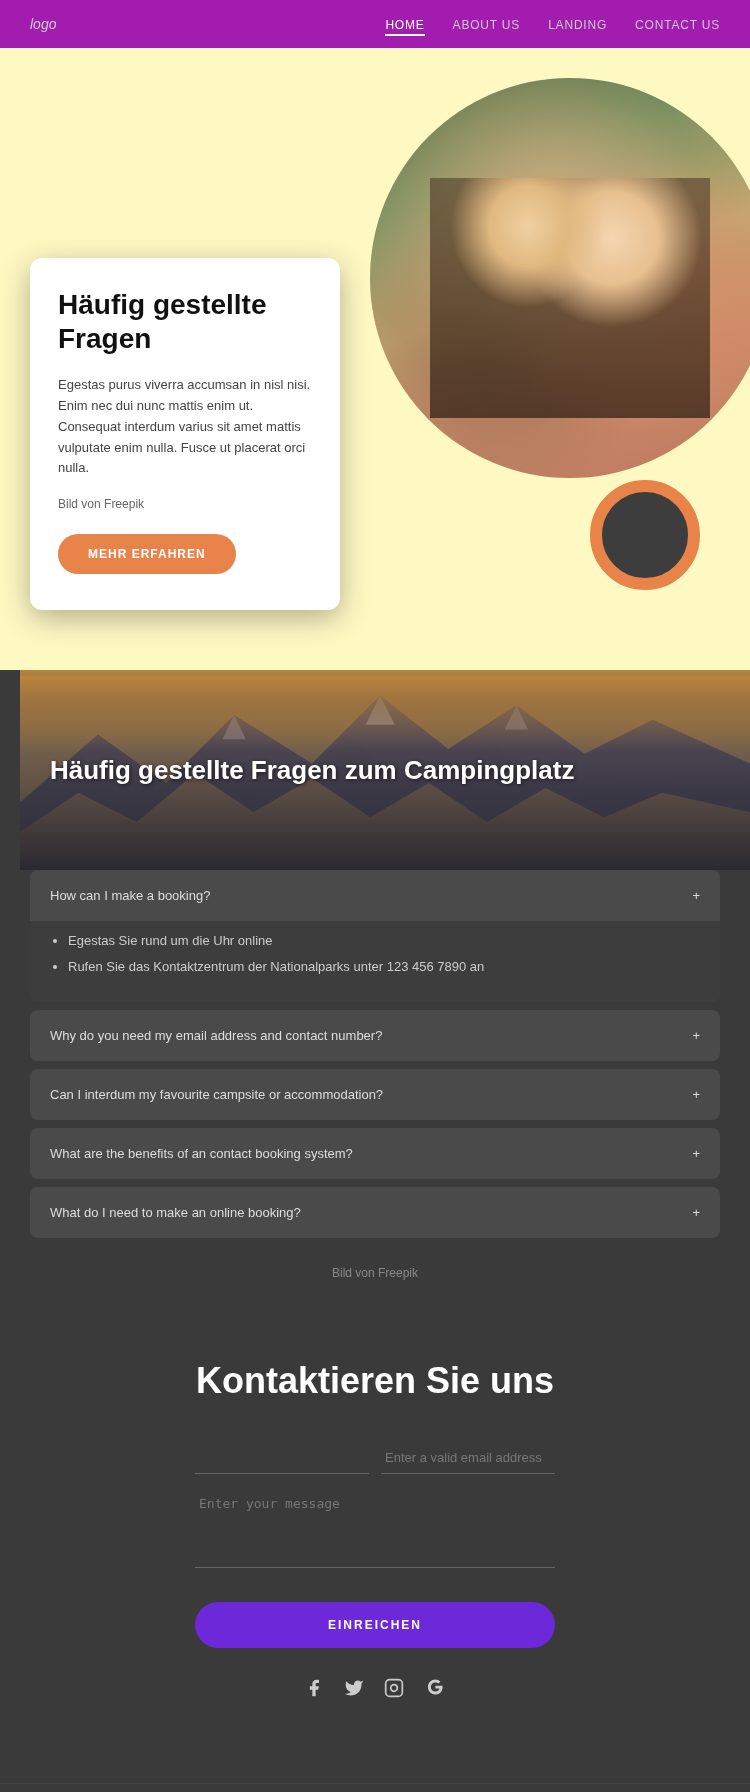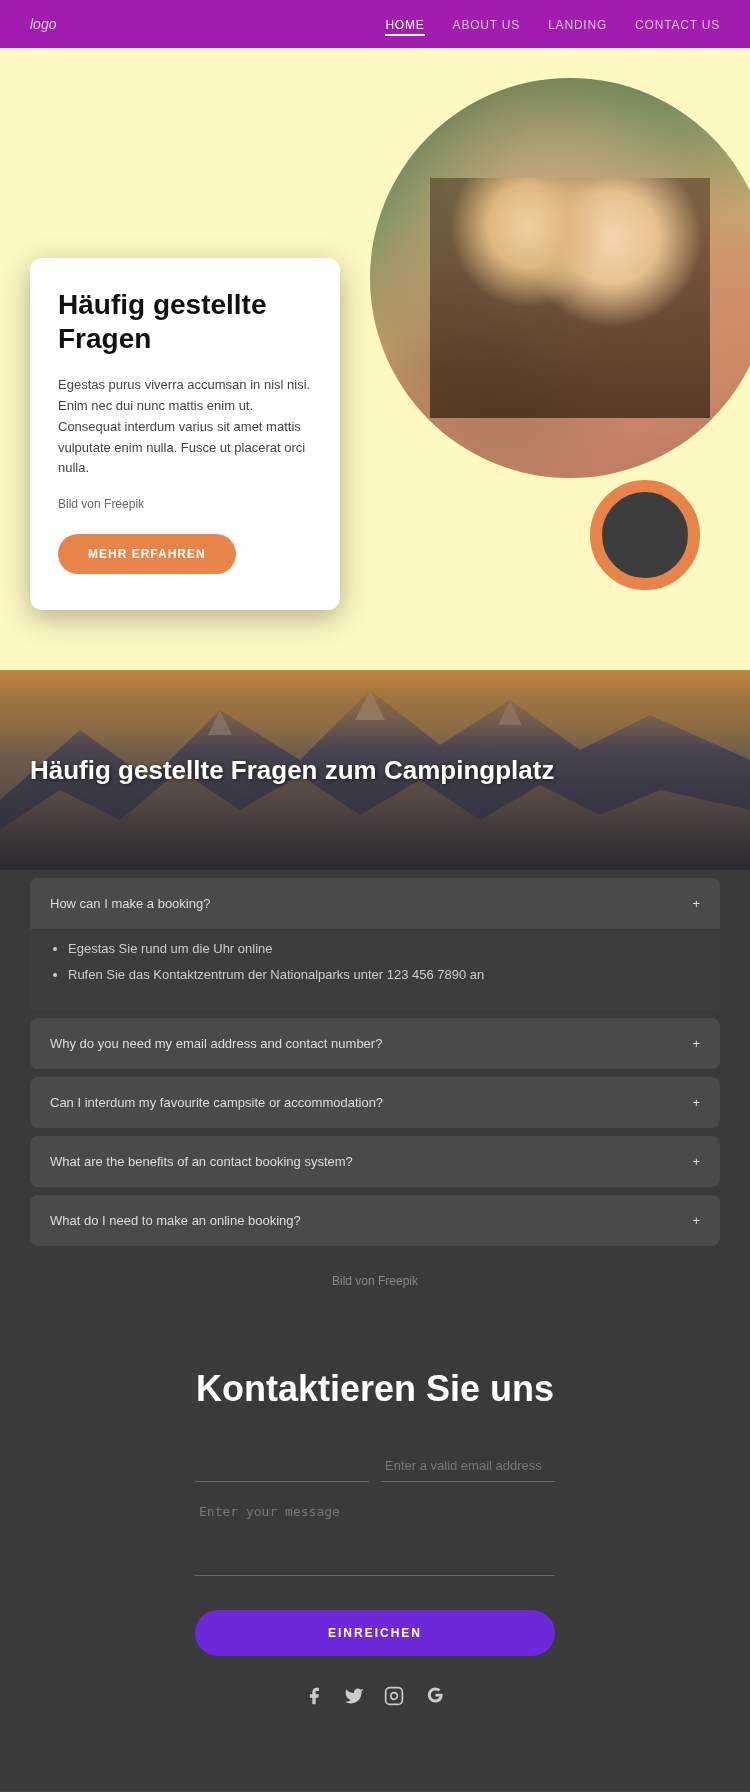--- a/index.html
+++ b/index.html
@@ -151,20 +151,21 @@
     
     .mountain-banner {
       position: relative;
       height: 200px;
       background: 
         linear-gradient(to bottom, #8a7a50 0%, #6a6050 20%, #4a5060 40%, #3a4050 60%, #2a3040 80%, #1a2030 100%);
       overflow: hidden;
       display: flex;
       align-items: center;
       padding: 16px 30px;
+      margin-left: 20px;
     }
     .mountain-banner::before {
       content: '';
       position: absolute;
       bottom: 0; left: 0; right: 0;
       height: 140px;
       background: 
         polygon(0 100%, 10% 40%, 20% 70%, 30% 20%, 40% 60%, 50% 10%, 60% 50%, 70% 15%, 80% 55%, 90% 30%, 100% 60%, 100% 100%);
       clip-path: polygon(0 100%, 8% 35%, 15% 65%, 25% 15%, 35% 55%, 45% 5%, 55% 45%, 65% 10%, 75% 50%, 85% 25%, 95% 45%, 100% 30%, 100% 100%);
       background: #2a3040;
@@ -183,21 +184,21 @@
       position: absolute;
       top: 0; left: 0; right: 0;
       height: 80px;
       background: linear-gradient(to bottom, #c4883a 0%, #9a7040 40%, transparent 100%);
       opacity: 0.7;
     }
 
     
     .faq-section {
       background: #3a3a3a;
-      padding: 8px 30px 20px 30px;
+      padding: 0 30px 20px 30px;
     }
 
     .faq-item {
       background: #4a4a4a;
       border-radius: 8px;
       margin-bottom: 8px;
       overflow: hidden;
     }
     .faq-header {
       display: flex;

